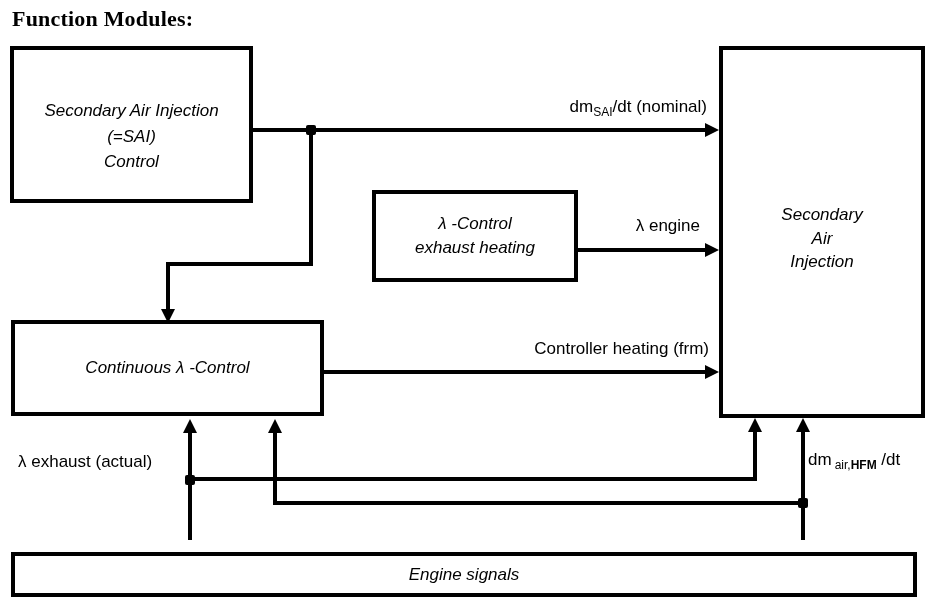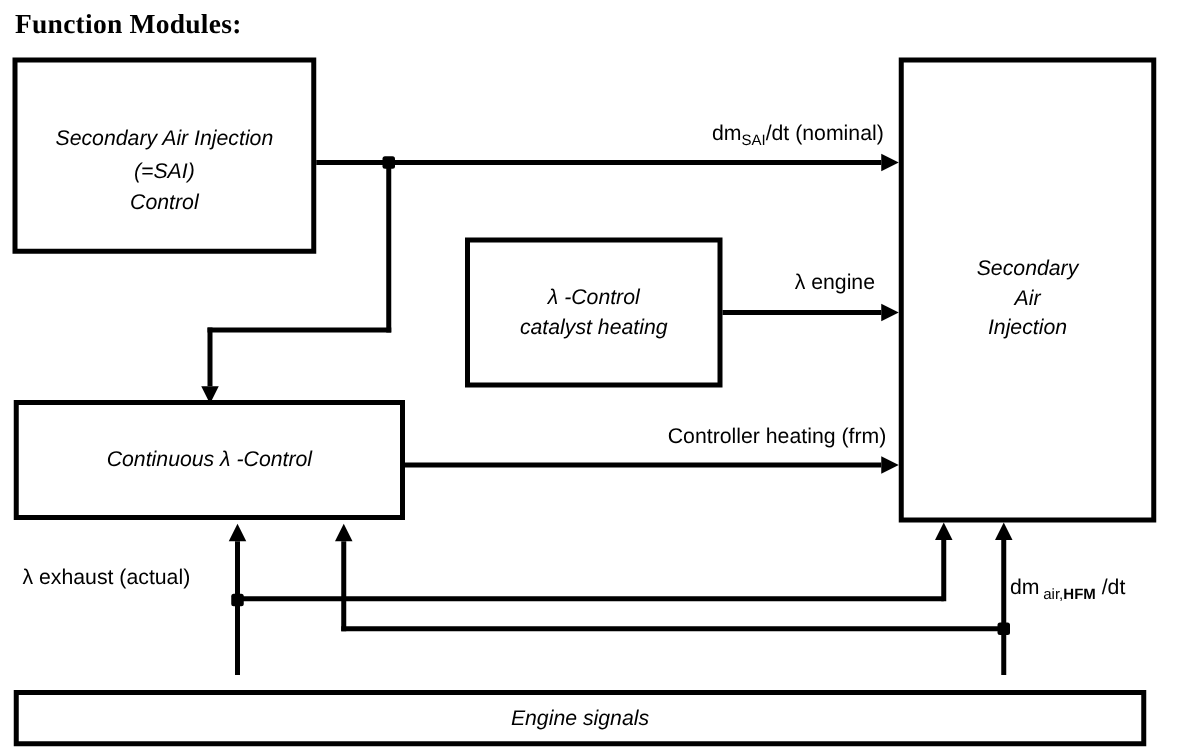--- a/index.html
+++ b/index.html
@@ -14,21 +14,21 @@
     font-family:"Liberation Serif", serif; font-weight:bold; font-size:22px;
     letter-spacing:0.2px;
   }
   .box {
     position:absolute; box-sizing:border-box;
     border:4px solid var(--ink); background:var(--paper);
     display:flex; flex-direction:column; align-items:center; justify-content:center;
     text-align:center; font-size:17px; line-height:1.5;font-style:italic;
   }
   .b-sai        { left:10px;  top:46px;  width:243px; height:157px; padding-top:24px; }
-  .b-catalyst   { left:372px; top:190px; width:206px; height:120px; line-height:1.4; }
+  .b-catalyst   { left:372px; top:190px; width:206px; height:92px; line-height:1.4; }
   .b-continuous { left:11px;  top:320px; width:313px; height:96px; }
   .b-diagnosis  { left:719px; top:46px;  width:206px; height:372px; padding-top:13px; line-height:1.4; }
   .b-engine     { left:11px;  top:552px; width:906px; height:45px;align-items:center; }
   .hl, .vl, .dot { position:absolute; background:var(--ink); }
   .hl { height:4px; }
   .vl { width:4px; }
   .dot { width:10px; height:10px; border-radius:2px; }
   .ar, .au, .ad { position:absolute; width:0; height:0; }
   .ar { border-top:7px solid transparent; border-bottom:7px solid transparent; border-left:14px solid var(--ink); }
   .au { border-left:7px solid transparent; border-right:7px solid transparent; border-bottom:14px solid var(--ink); }
@@ -46,21 +46,21 @@
   <div class="title">Function Modules:</div>
 
   <div class="box b-sai">
     <div>Secondary Air Injection</div>
     <div>(=SAI)</div>
     <div>Control</div>
   </div>
 
   <div class="box b-catalyst">
     <div>λ -Control</div>
-    <div>catalyst heating</div>
+    <div>exhaust heating</div>
   </div>
 
   <div class="box b-continuous">
     <div>Continuous λ -Control</div>
   </div>
 
   <div class="box b-diagnosis">
     <div>Secondary</div>
     <div>Air</div>
     <div>Injection</div>
@@ -102,17 +102,17 @@
   <div class="lbl" style="right:237px; top:97px;">
     <span>dm</span><sub>SAI</sub><span>/dt (nominal)</span>
   </div>
 
   <div class="lbl" style="right:244px; top:216px;">λ engine</div>
 
   <div class="lbl" style="right:235px; top:339px;">Controller heating (frm)</div>
 
   <div class="lbl" style="left:18px; top:452px;">λ exhaust (actual)</div>
 
-  <div class="lbl" style="left:808px; top:460px;">
+  <div class="lbl" style="left:808px; top:450px;">
     <span>dm</span><sub class="gap"><span>air,</span><b>HFM</b></sub><span> /dt</span>
   </div>
 
 </div>
 
 </body></html>

